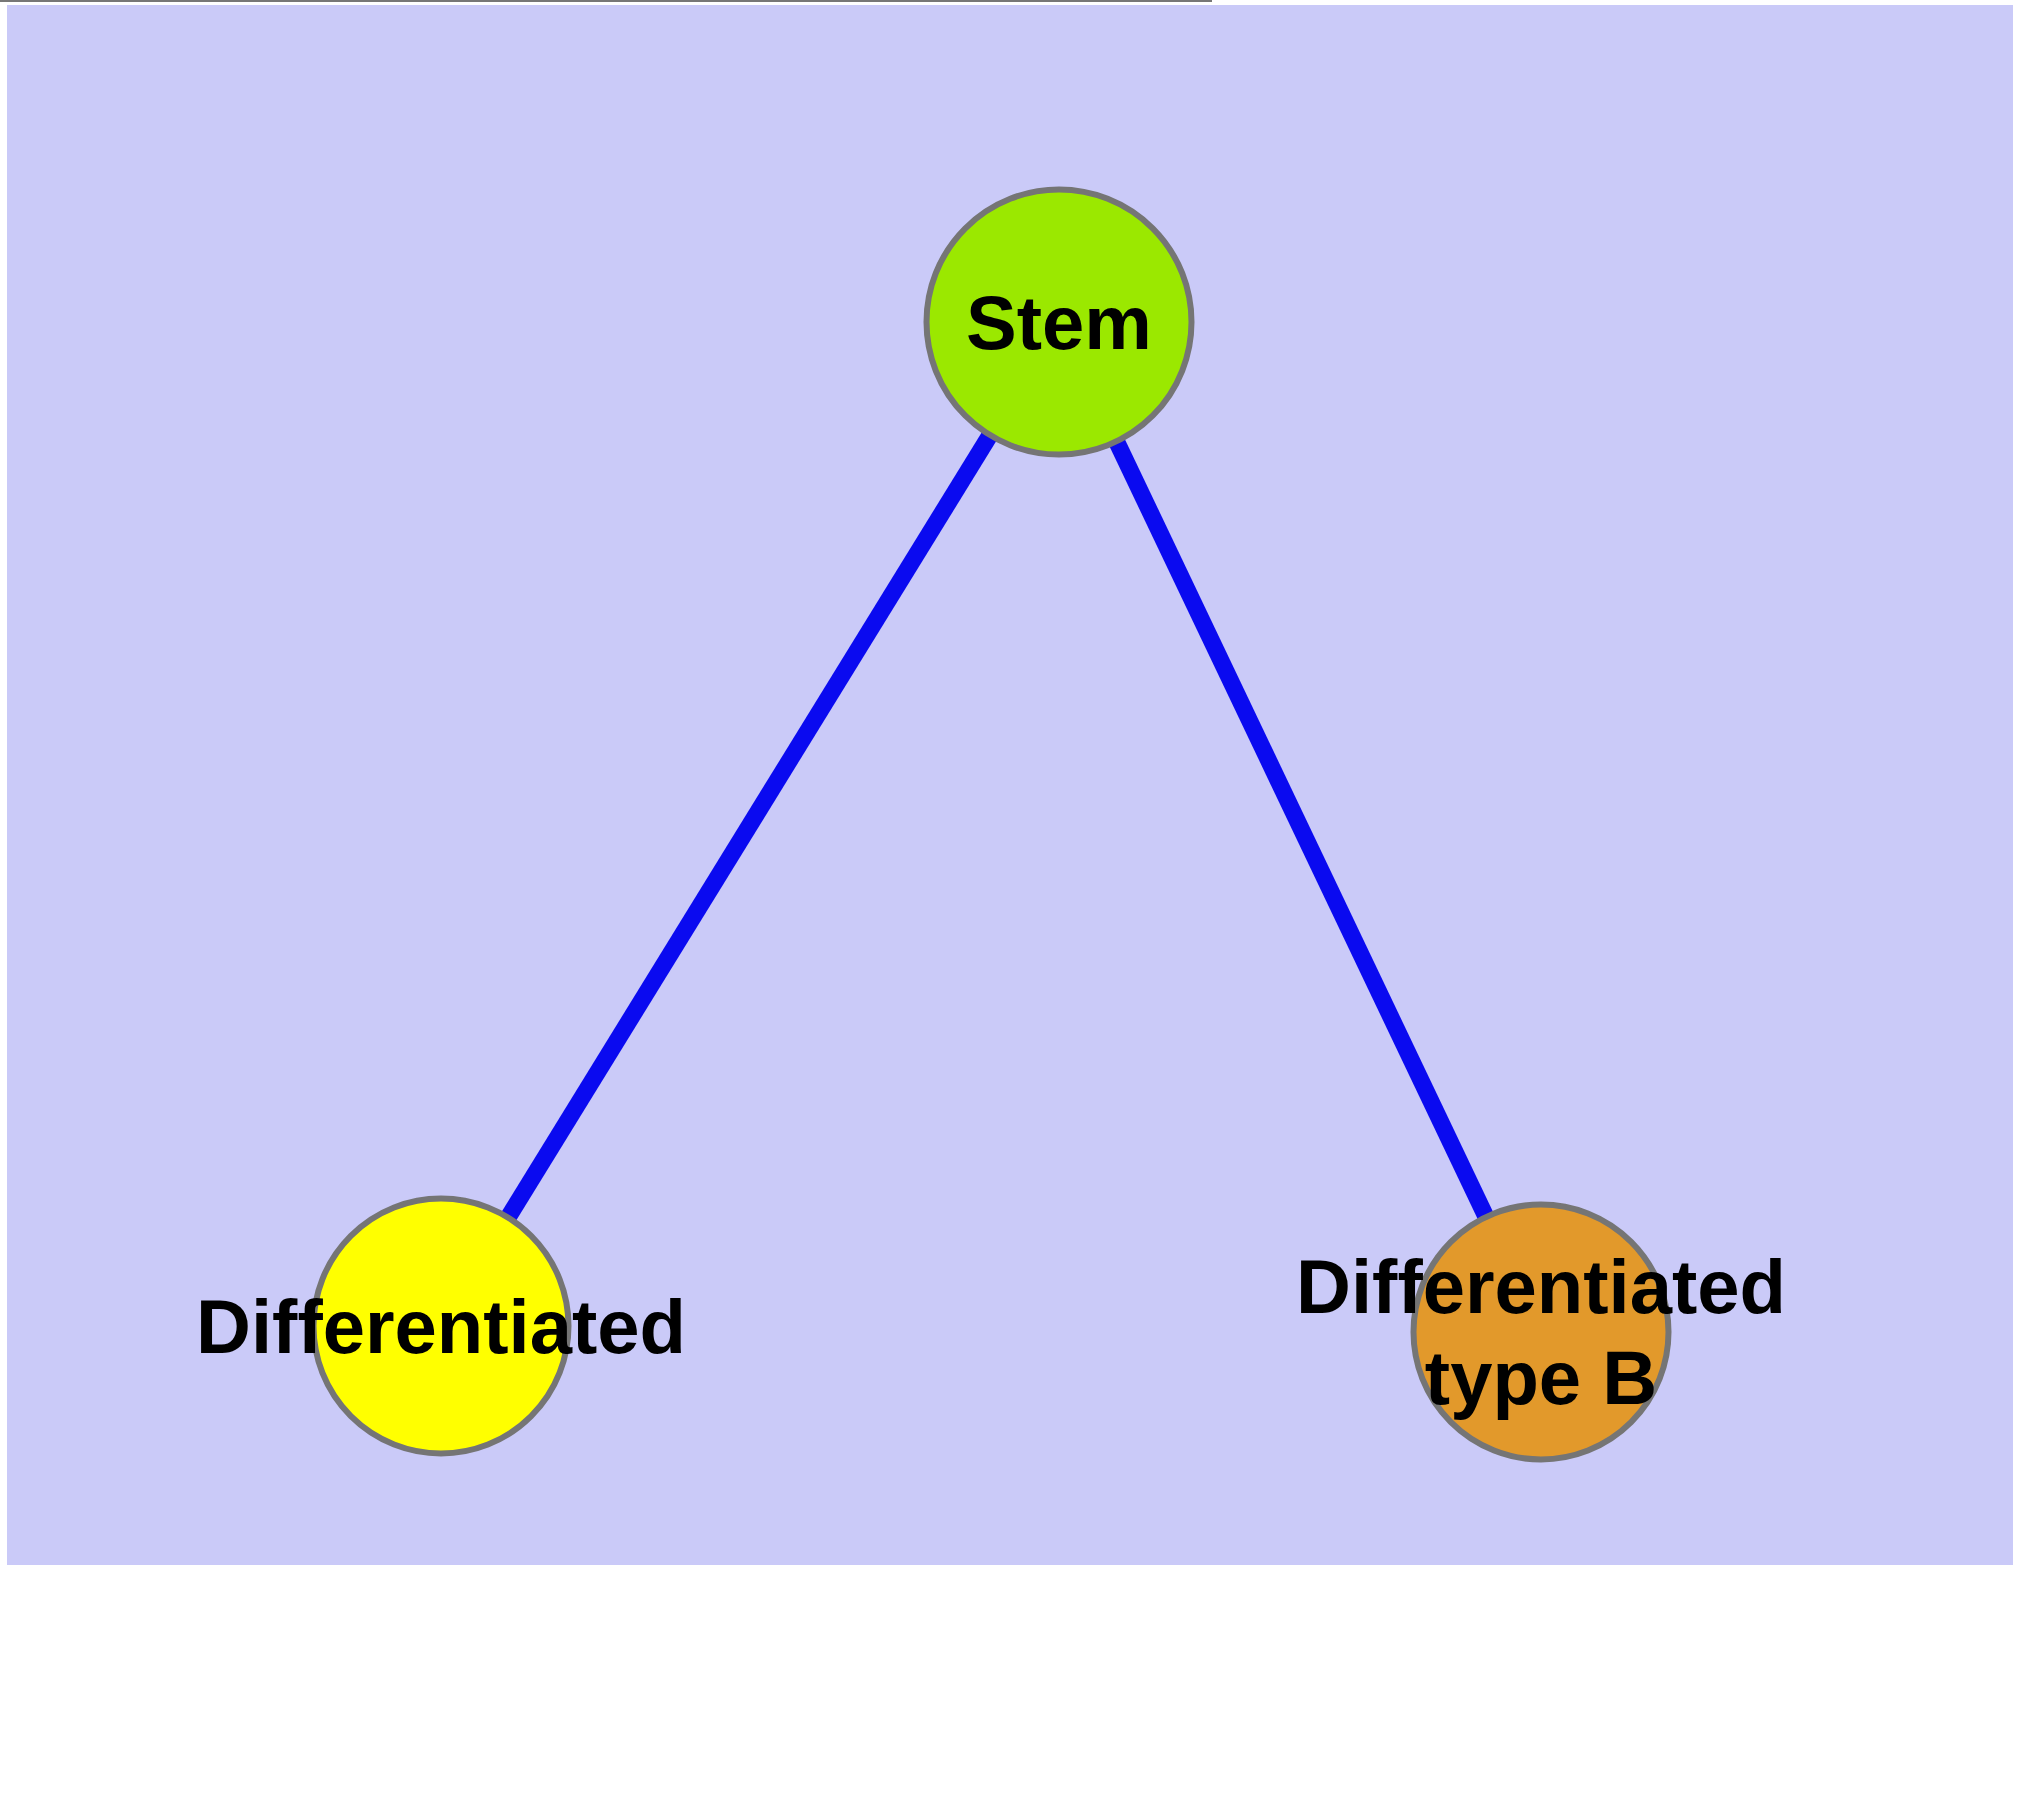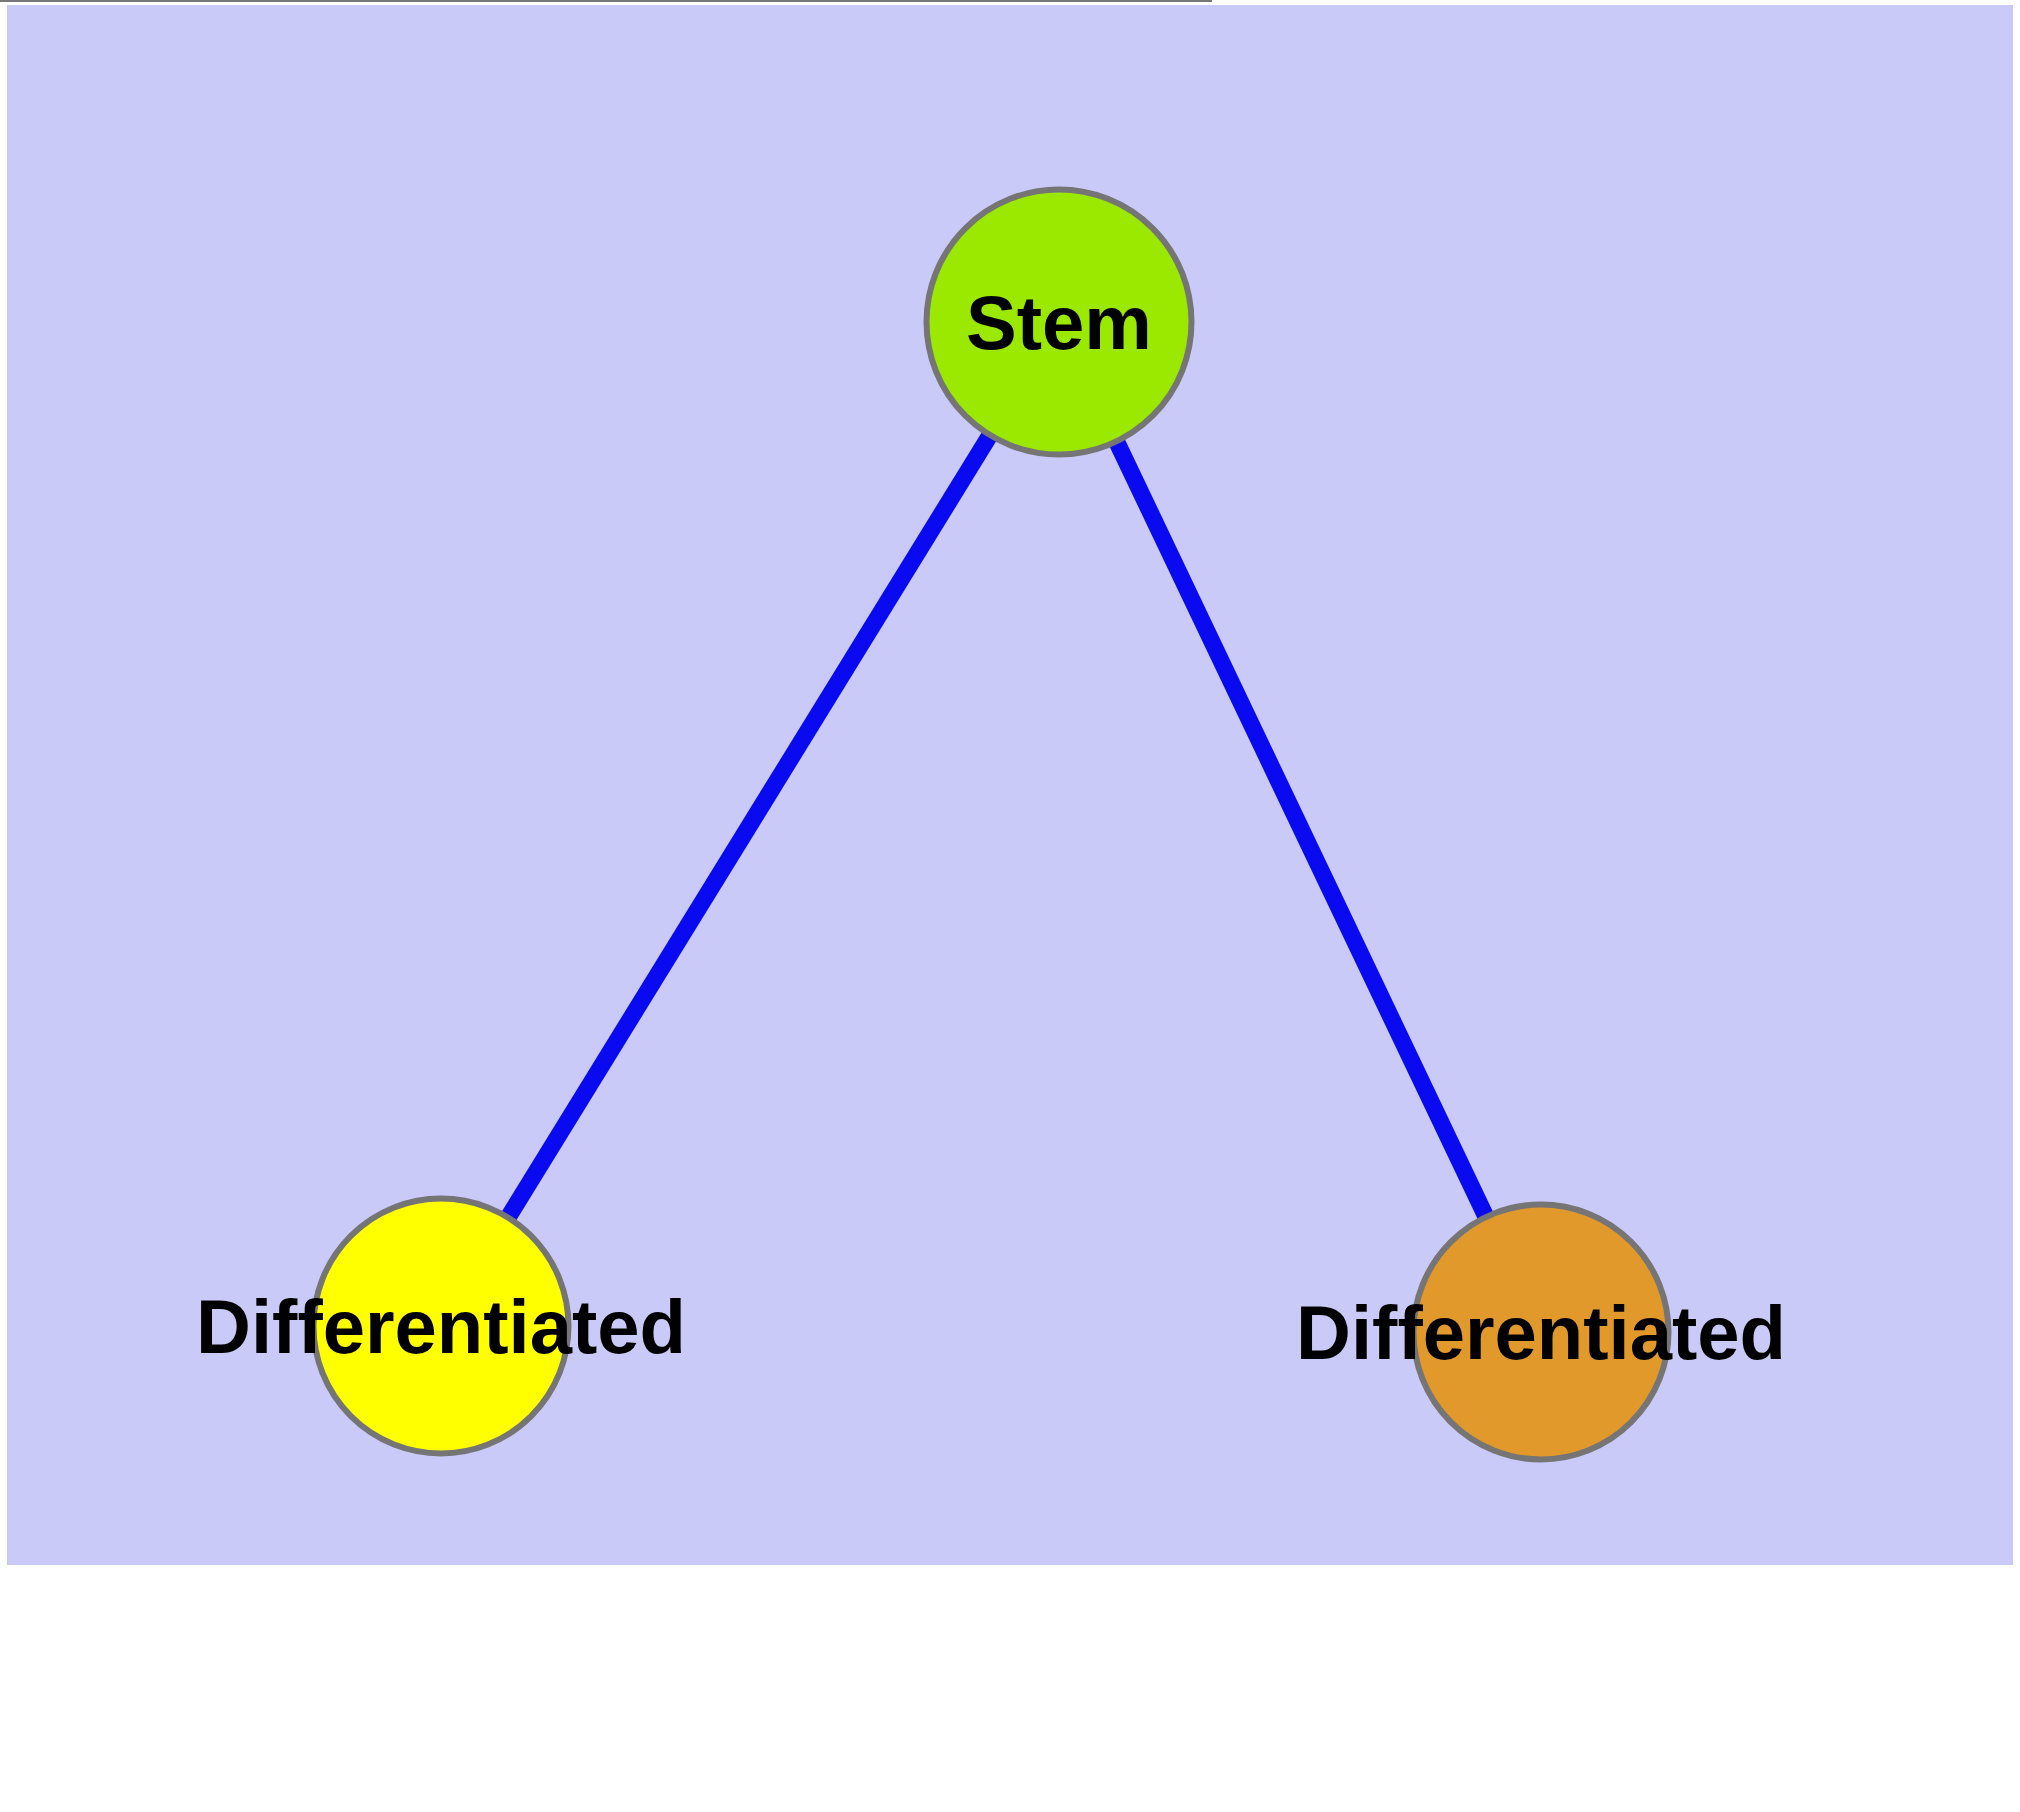--- a/index.html
+++ b/index.html
@@ -82,17 +82,18 @@
     <div class="circle" style="height: 261px; width: 261px; background: rgb(255, 255, 0); border-color: rgb(117, 117, 117); border-width: 6.8px;"></div>
     <div class="label" style="color: rgb(0, 0, 0);">
       <span class="line">Differentiated</span>
     </div>
   </div>
 
   <div class="node" style="left: 1541px; top: 1332px;">
     <div class="circle" style="height: 261px; width: 261px; background: rgb(226, 153, 43); border-color: rgb(117, 117, 117); border-width: 6.8px;"></div>
     <div class="label" style="color: rgb(0, 0, 0);">
       <span class="line">Differentiated</span>
+      <span class="line">type B</span>
     </div>
   </div>
 
 </div>
 
 
 </body></html>

